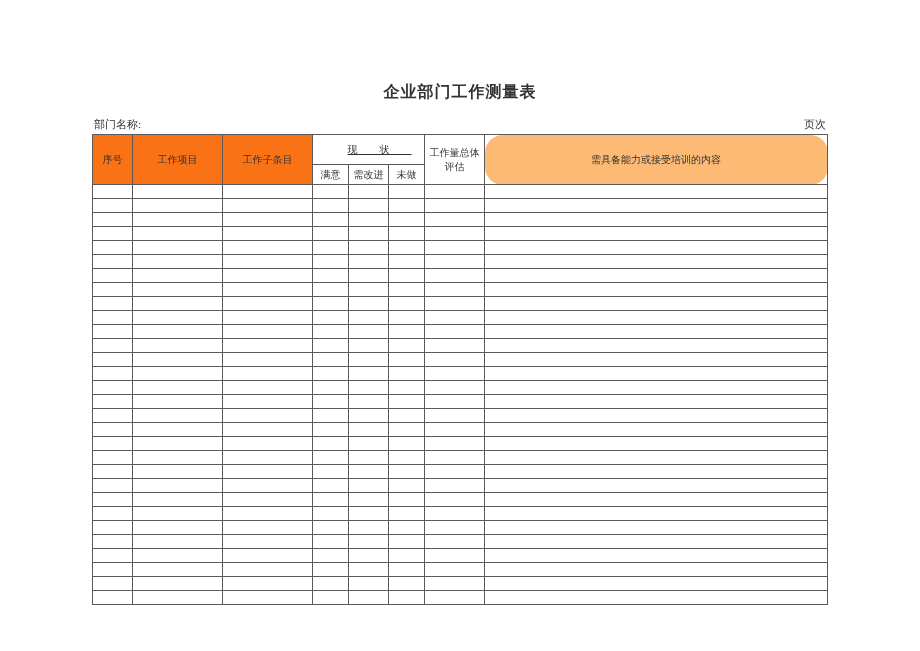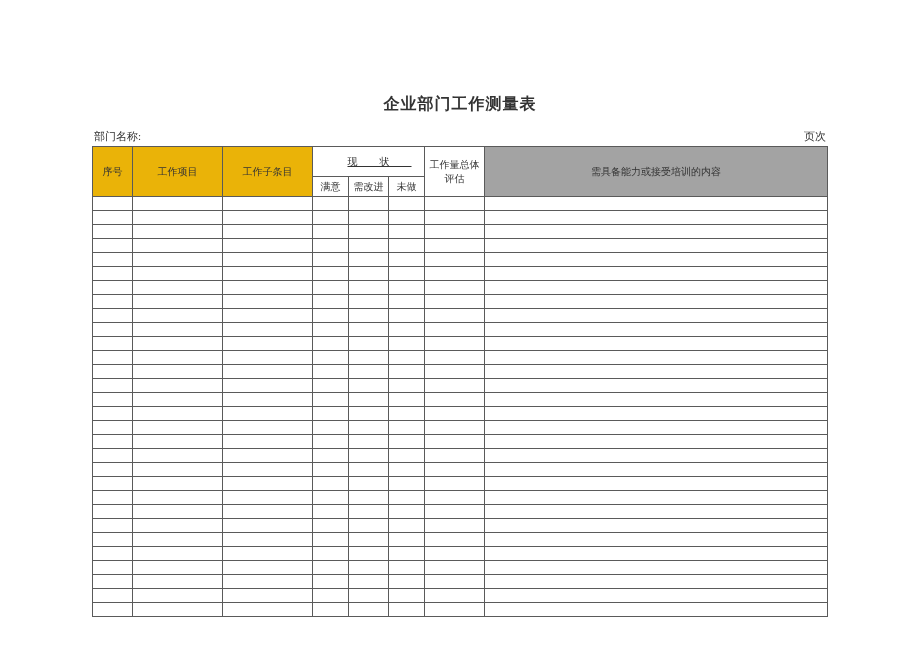--- a/index.html
+++ b/index.html
@@ -14,21 +14,20 @@
     }
     .page {
       padding: 82px 92px 20px 92px;
     }
     .title {
       text-align: center;
       font-size: 16px;
       font-weight: bold;
       margin-bottom: 14px;
       letter-spacing: 1px;
-      margin-top: 12px;
     }
     .meta-row {
       display: flex;
       justify-content: space-between;
       align-items: center;
       font-size: 11px;
       margin-bottom: 2px;
       padding: 0 2px;
     }
     table {
@@ -40,22 +39,22 @@
       border: 1px solid #5a5a5a;
       height: 14px;
       font-size: 10px;
       font-weight: normal;
       text-align: center;
       vertical-align: middle;
       overflow: hidden;
     }
     thead tr.row1 th { height: 30px; }
     thead tr.row2 th { height: 20px; }
-    .bg-light { background: #eab308; }
-    .bg-dark { background: #a3a3a3; }
+    .bg-light { background: #f97316; }
+    .bg-dark { background: #fdba74; border-radius: 18px; }
     .col-seq { width: 40px; }
     .col-item { width: 90px; }
     .col-sub { width: 90px; }
     .col-s1 { width: 36px; }
     .col-s2 { width: 40px; }
     .col-s3 { width: 36px; }
     .col-eval { width: 60px; }
     .col-need { }
     .status-head {
       letter-spacing: 22px;

